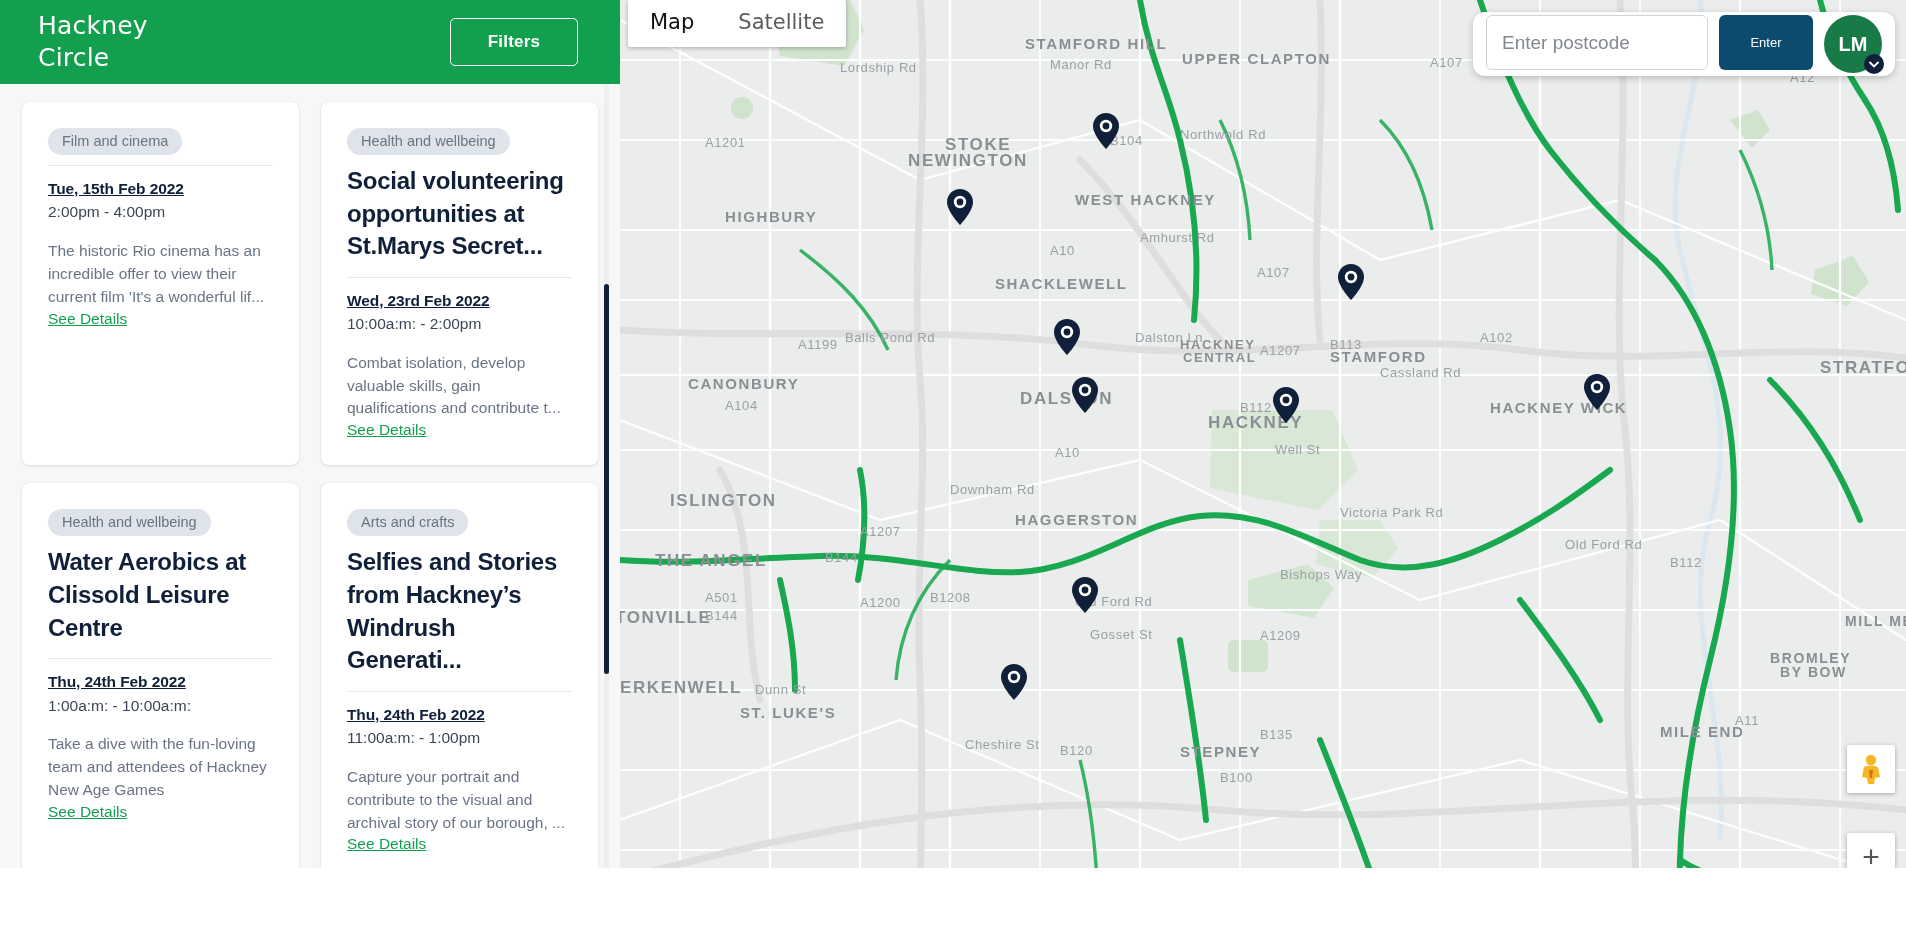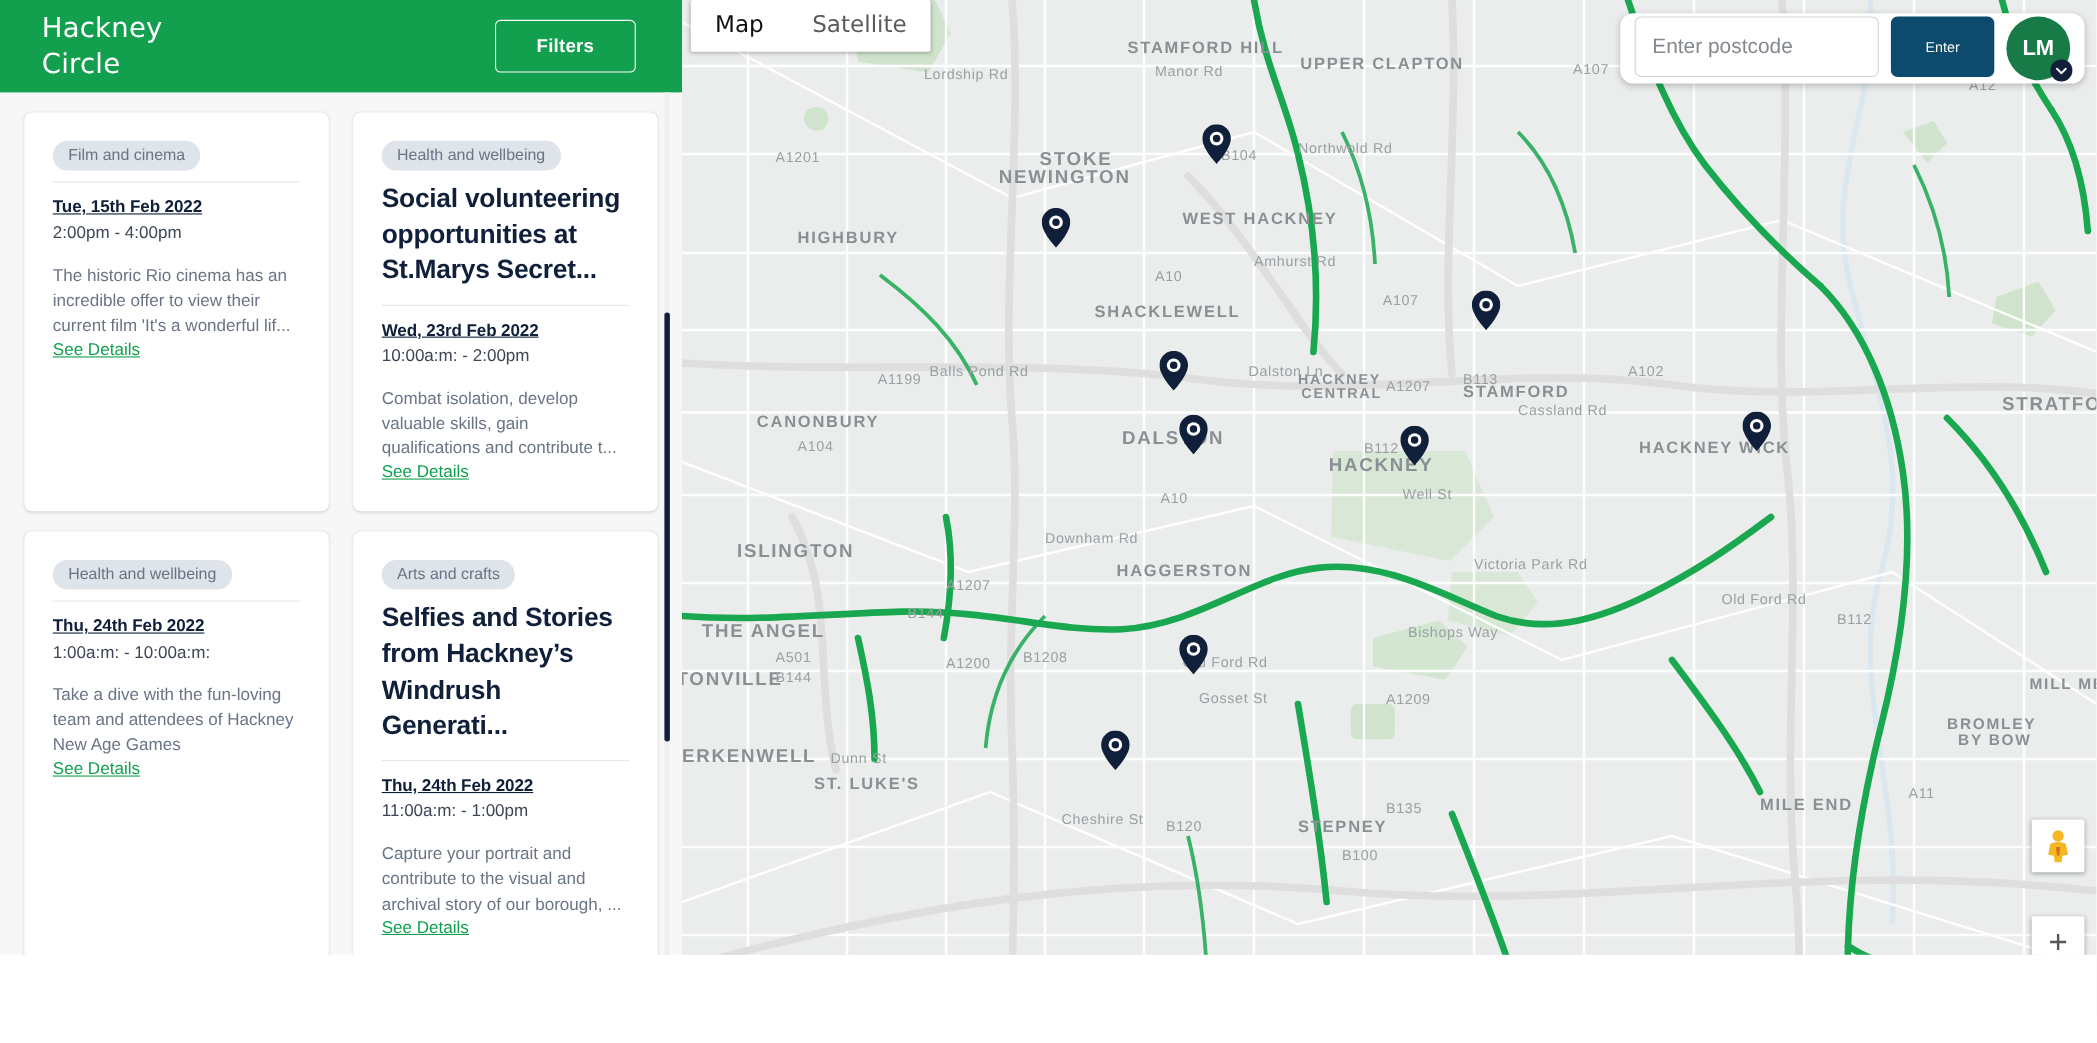--- a/index.html
+++ b/index.html
@@ -235,20 +235,21 @@
           <div class="card-title">Social volunteering opportunities at St.Marys Secret...</div>
           <hr class="divider">
           <div class="card-date">Wed, 23rd Feb 2022</div>
           <div class="card-time">10:00a:m: - 2:00pm</div>
           <div class="card-desc">Combat isolation, develop valuable skills, gain qualifications and contribute t...</div>
           <a class="see-details">See Details</a>
         </div>
 
         <div class="card">
           <span class="tag">Health and wellbeing</span>
+          <div class="card-title">Water Aerobics at Clissold Leisure Centre</div>
           <hr class="divider">
           <div class="card-date">Thu, 24th Feb 2022</div>
           <div class="card-time">1:00a:m: - 10:00a:m:</div>
           <div class="card-desc">Take a dive with the fun-loving team and attendees of Hackney New Age Games</div>
           <a class="see-details">See Details</a>
         </div>
 
         <div class="card">
           <span class="tag">Arts and crafts</span>
           <div class="card-title">Selfies and Stories from Hackney’s Windrush Generati...</div>
@@ -369,28 +370,28 @@
         <div class="map-label" style="left: 560px; top: 337px; font-size: 13px;">HACKNEY</div>
         <div class="map-label" style="left: 563px; top: 350px; font-size: 13px;">CENTRAL</div>
         <div class="map-label" style="left: 710px; top: 348px; font-size: 15px;">STAMFORD</div>
         <div class="map-label" style="left: 68px; top: 375px; font-size: 15px;">CANONBURY</div>
         <div class="map-label" style="left: 400px; top: 389px; font-size: 17px;">DALSTON</div>
         <div class="map-label" style="left: 588px; top: 413px; font-size: 17px;">HACKNEY</div>
         <div class="map-label" style="left: 1200px; top: 358px; font-size: 17px;">STRATFORD</div>
         <div class="map-label" style="left: 870px; top: 399px; font-size: 15px;">HACKNEY WICK</div>
         <div class="map-label" style="left: 50px; top: 491px; font-size: 17px;">ISLINGTON</div>
         <div class="map-label" style="left: 395px; top: 511px; font-size: 15px;">HAGGERSTON</div>
-        <div class="map-label" style="left: 18px; top: 551px; font-size: 17px; margin-top: 13px;">THE ANGEL</div>
+        <div class="map-label" style="left: 35px; top: 551px; font-size: 17px;">THE ANGEL</div>
         <div class="map-label" style="left: -5px; top: 608px; font-size: 17px;">TONVILLE</div>
         <div class="map-label" style="left: 0px; top: 678px; font-size: 17px;">ERKENWELL</div>
         <div class="map-label" style="left: 1225px; top: 613px; font-size: 14px;">MILL MEADS</div>
         <div class="map-label" style="left: 1150px; top: 650px; font-size: 14px;">BROMLEY</div>
         <div class="map-label" style="left: 1160px; top: 664px; font-size: 14px;">BY BOW</div>
         <div class="map-label" style="left: 120px; top: 704px; font-size: 15px;">ST. LUKE'S</div>
-        <div class="map-label" style="left: 980px; top: 723px; font-size: 15px;">MILE END</div>
+        <div class="map-label" style="left: 1040px; top: 723px; font-size: 15px;">MILE END</div>
         <div class="map-label" style="left: 560px; top: 743px; font-size: 15px;">STEPNEY</div>
       </div>
     <div id="road-labels">
         <div class="map-label sm" style="left: 810px; top: 55px;">A107</div>
         <div class="map-label sm" style="left: 1010px; top: 25px;">A10</div>
         <div class="map-label sm" style="left: 1105px; top: 40px;">A104</div>
         <div class="map-label sm" style="left: 1170px; top: 70px;">A12</div>
         <div class="map-label sm" style="left: 430px; top: 57px;">Manor Rd</div>
         <div class="map-label sm" style="left: 490px; top: 133px;">B104</div>
         <div class="map-label sm" style="left: 560px; top: 127px;">Northwold Rd</div>

